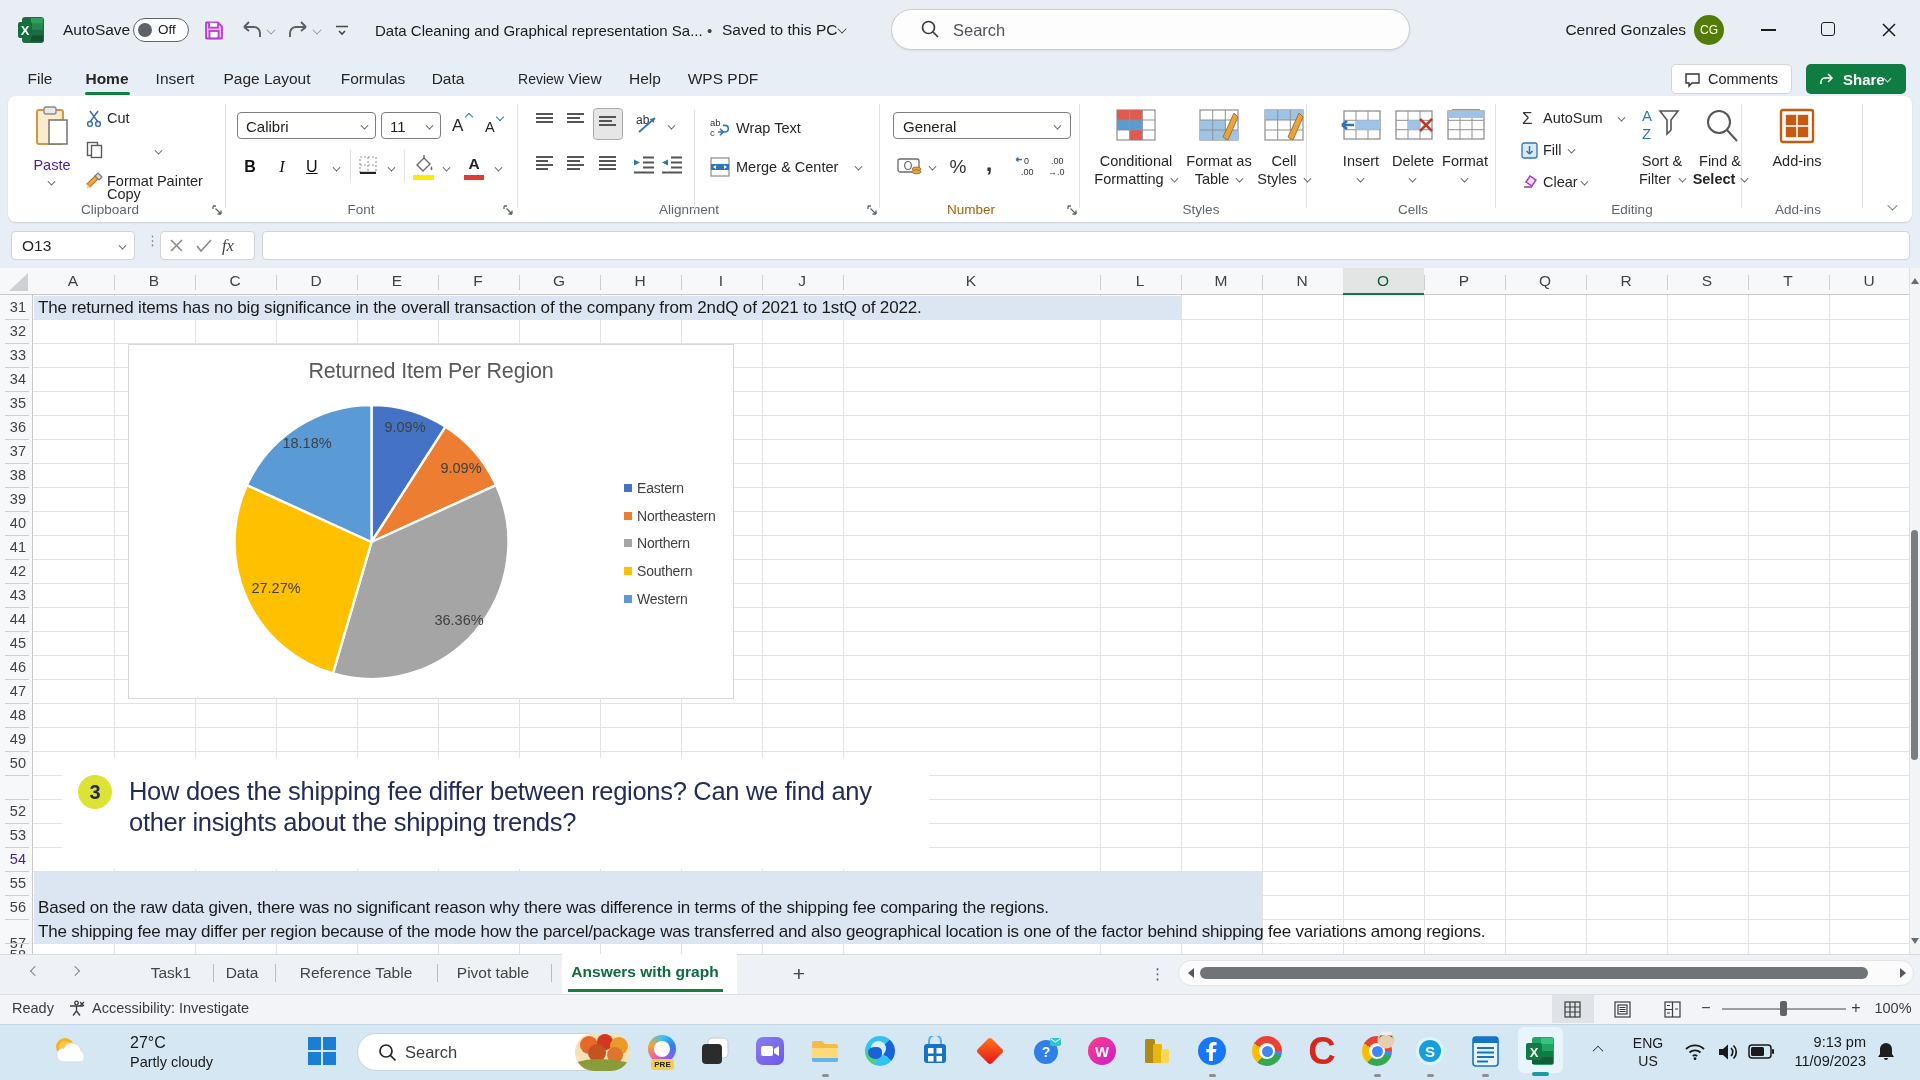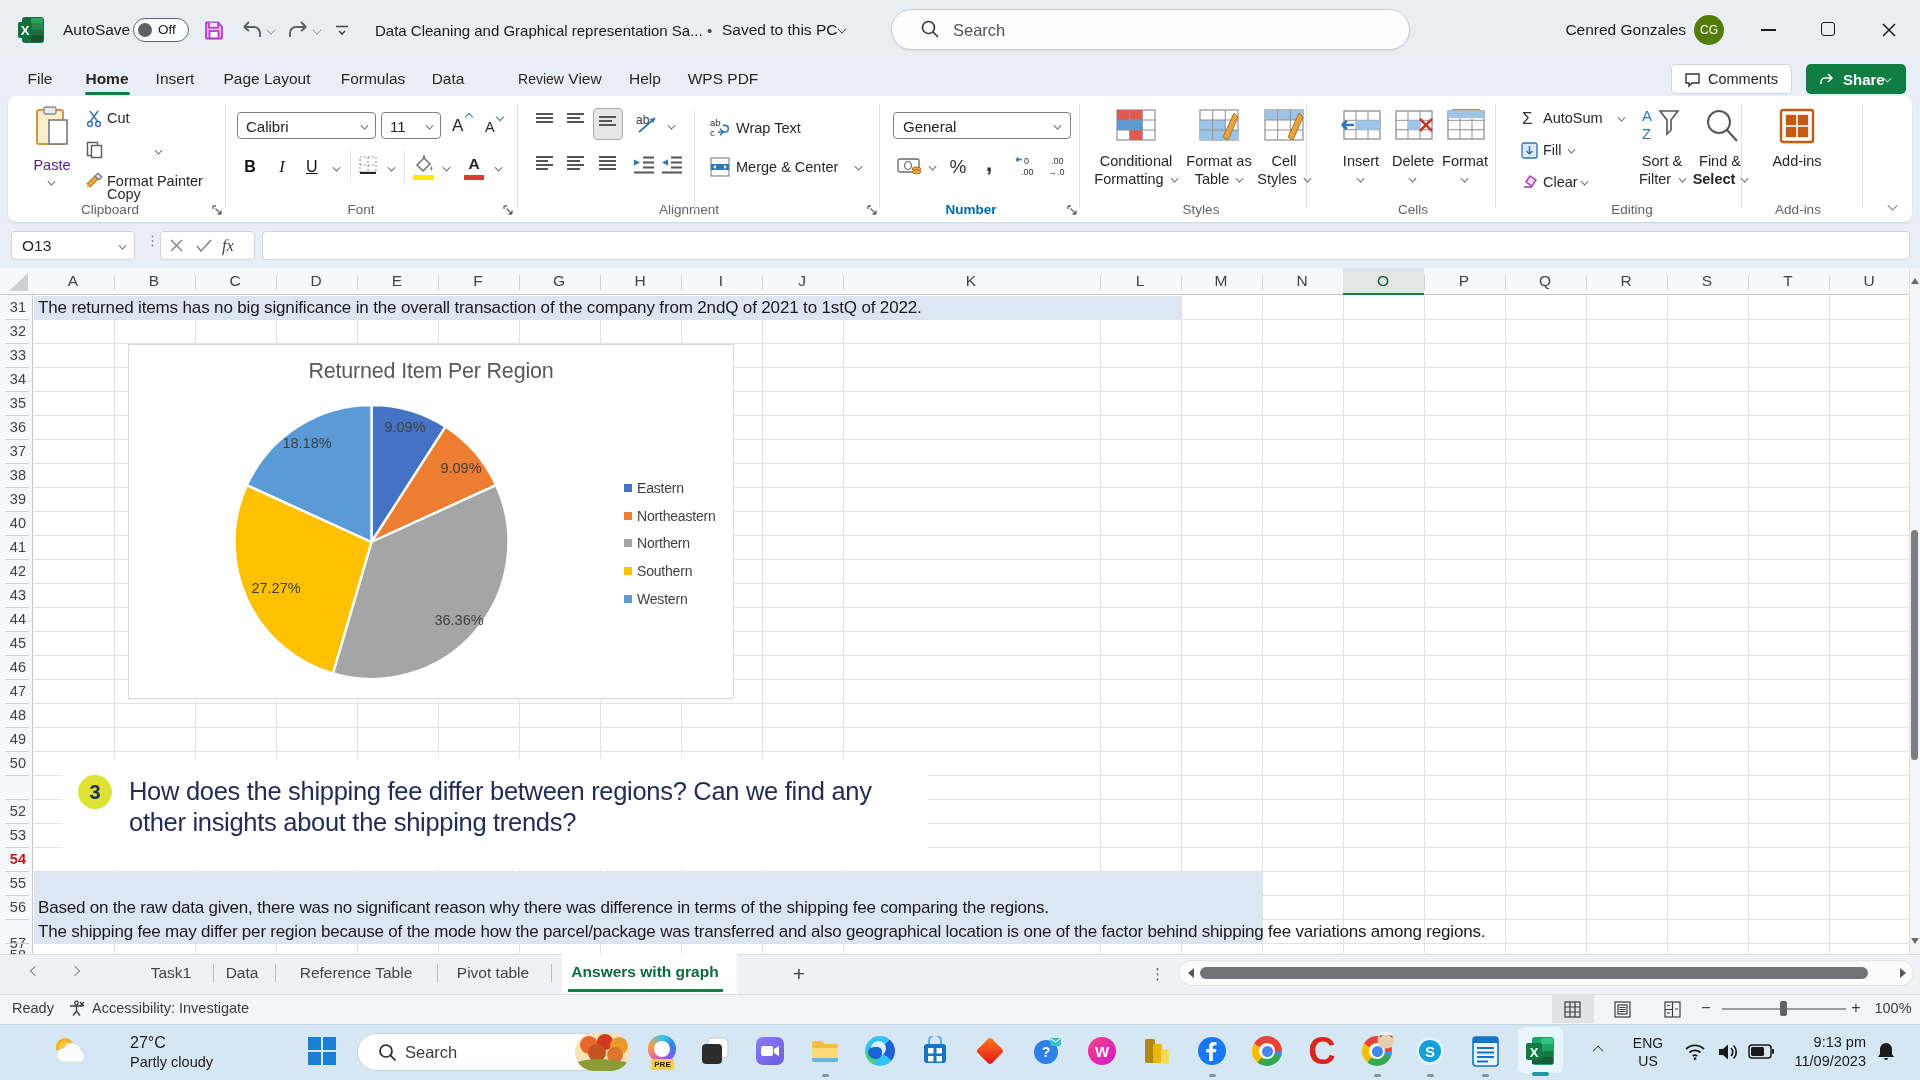--- a/index.html
+++ b/index.html
@@ -81,21 +81,21 @@
 <div style="position:absolute;left:517px;top:104px;width:1px;height:104px;background:#e3e3e3;"></div>
 <div style="position:absolute;left:879px;top:104px;width:1px;height:104px;background:#e3e3e3;"></div>
 <div style="position:absolute;left:1079px;top:104px;width:1px;height:104px;background:#e3e3e3;"></div>
 <div style="position:absolute;left:1306px;top:104px;width:1px;height:104px;background:#e3e3e3;"></div>
 <div style="position:absolute;left:1495px;top:104px;width:1px;height:104px;background:#e3e3e3;"></div>
 <div style="position:absolute;left:1741px;top:104px;width:1px;height:104px;background:#e3e3e3;"></div>
 <div style="position:absolute;left:1862px;top:104px;width:1px;height:104px;background:#e3e3e3;"></div>
 <div style="position:absolute;left:110px;top:210px;transform:translate(-50%,-50%);font-family:Liberation Sans, sans-serif;font-size:13.5px;color:#5f6368;font-weight:400;letter-spacing:0px;white-space:nowrap;line-height:1;">Clipboard</div>
 <div style="position:absolute;left:361px;top:210px;transform:translate(-50%,-50%);font-family:Liberation Sans, sans-serif;font-size:13.5px;color:#5f6368;font-weight:400;letter-spacing:0px;white-space:nowrap;line-height:1;">Font</div>
 <div style="position:absolute;left:689px;top:210px;transform:translate(-50%,-50%);font-family:Liberation Sans, sans-serif;font-size:13.5px;color:#5f6368;font-weight:400;letter-spacing:0px;white-space:nowrap;line-height:1;">Alignment</div>
-<div style="position:absolute;left:971px;top:210px;transform:translate(-50%,-50%);font-family:Liberation Sans, sans-serif;font-size:13.5px;color:#0369a1;font-weight:700;letter-spacing:0px;white-space:nowrap;line-height:1;">Number</div>
+<div style="position:absolute;left:971px;top:210px;transform:translate(-50%,-50%);font-family:Liberation Sans, sans-serif;font-size:13.5px;color:#a16207;font-weight:400;letter-spacing:0px;white-space:nowrap;line-height:1;">Number</div>
 <div style="position:absolute;left:1201px;top:210px;transform:translate(-50%,-50%);font-family:Liberation Sans, sans-serif;font-size:13.5px;color:#5f6368;font-weight:400;letter-spacing:0px;white-space:nowrap;line-height:1;">Styles</div>
 <div style="position:absolute;left:1413px;top:210px;transform:translate(-50%,-50%);font-family:Liberation Sans, sans-serif;font-size:13.5px;color:#5f6368;font-weight:400;letter-spacing:0px;white-space:nowrap;line-height:1;">Cells</div>
 <div style="position:absolute;left:1632px;top:210px;transform:translate(-50%,-50%);font-family:Liberation Sans, sans-serif;font-size:13.5px;color:#5f6368;font-weight:400;letter-spacing:0px;white-space:nowrap;line-height:1;">Editing</div>
 <div style="position:absolute;left:1798px;top:210px;transform:translate(-50%,-50%);font-family:Liberation Sans, sans-serif;font-size:13.5px;color:#5f6368;font-weight:400;letter-spacing:0px;white-space:nowrap;line-height:1;">Add-ins</div>
 <svg class="abs" style="left:211px;top:204px" width="12" height="12" viewBox="0 0 12 12" fill="none" stroke="#5f6368" stroke-width="1.3">
 <path d="M2 2 v3 M2 2 h3 M4.5 4.5 L10 10 M10 10 v-3.5 M10 10 h-3.5"></path>
     </svg>
 <svg class="abs" style="left:502px;top:204px" width="12" height="12" viewBox="0 0 12 12" fill="none" stroke="#5f6368" stroke-width="1.3">
 <path d="M2 2 v3 M2 2 h3 M4.5 4.5 L10 10 M10 10 v-3.5 M10 10 h-3.5"></path>
     </svg>
@@ -504,21 +504,21 @@
 <div style="position:absolute;right:1894px;top:739px;transform:translateY(-50%);font-family:Liberation Sans, sans-serif;font-size:14.5px;color:#3f4347;font-weight:400;letter-spacing:0px;white-space:nowrap;line-height:1;">49</div>
 <div style="position:absolute;left:5px;top:751px;width:24px;height:1px;background:#cfcfcf;"></div>
 <div style="position:absolute;right:1894px;top:763px;transform:translateY(-50%);font-family:Liberation Sans, sans-serif;font-size:14.5px;color:#3f4347;font-weight:400;letter-spacing:0px;white-space:nowrap;line-height:1;">50</div>
 <div style="position:absolute;left:5px;top:775px;width:24px;height:1px;background:#cfcfcf;"></div>
 <div style="position:absolute;right:1806px;top:787px;transform:translateY(-50%);font-family:Liberation Sans, sans-serif;font-size:14.5px;color:#3f4347;font-weight:400;letter-spacing:0px;white-space:nowrap;line-height:1;text-decoration:underline;">51</div>
 <div style="position:absolute;left:5px;top:799px;width:24px;height:1px;background:#cfcfcf;"></div>
 <div style="position:absolute;right:1894px;top:811px;transform:translateY(-50%);font-family:Liberation Sans, sans-serif;font-size:14.5px;color:#3f4347;font-weight:400;letter-spacing:0px;white-space:nowrap;line-height:1;">52</div>
 <div style="position:absolute;left:5px;top:823px;width:24px;height:1px;background:#cfcfcf;"></div>
 <div style="position:absolute;right:1894px;top:835px;transform:translateY(-50%);font-family:Liberation Sans, sans-serif;font-size:14.5px;color:#3f4347;font-weight:400;letter-spacing:0px;white-space:nowrap;line-height:1;">53</div>
 <div style="position:absolute;left:5px;top:847px;width:24px;height:1px;background:#cfcfcf;"></div>
-<div style="position:absolute;right:1894px;top:859px;transform:translateY(-50%);font-family:Liberation Sans, sans-serif;font-size:14.5px;color:#b91c1c;font-weight:700;letter-spacing:0px;white-space:nowrap;line-height:1;">54</div>
+<div style="position:absolute;right:1894px;top:859px;transform:translateY(-50%);font-family:Liberation Sans, sans-serif;font-size:14.5px;color:#4c1d95;font-weight:400;letter-spacing:0px;white-space:nowrap;line-height:1;">54</div>
 <div style="position:absolute;left:5px;top:871px;width:24px;height:1px;background:#cfcfcf;"></div>
 <div style="position:absolute;right:1894px;top:883px;transform:translateY(-50%);font-family:Liberation Sans, sans-serif;font-size:14.5px;color:#3f4347;font-weight:400;letter-spacing:0px;white-space:nowrap;line-height:1;">55</div>
 <div style="position:absolute;left:5px;top:895px;width:24px;height:1px;background:#cfcfcf;"></div>
 <div style="position:absolute;right:1894px;top:907px;transform:translateY(-50%);font-family:Liberation Sans, sans-serif;font-size:14.5px;color:#3f4347;font-weight:400;letter-spacing:0px;white-space:nowrap;line-height:1;">56</div>
 <div style="position:absolute;left:5px;top:919px;width:24px;height:1px;background:#cfcfcf;"></div>
 <div style="position:absolute;right:1894px;top:931px;transform:translateY(-50%);font-family:Liberation Sans, sans-serif;font-size:14.5px;color:#3f4347;font-weight:400;letter-spacing:0px;white-space:nowrap;line-height:1;margin-top:12px;">57</div>
 <div style="position:absolute;left:5px;top:943px;width:24px;height:1px;background:#cfcfcf;"></div>
 <div style="position:absolute;right:1894px;top:955px;transform:translateY(-50%);font-family:Liberation Sans, sans-serif;font-size:14.5px;color:#3f4347;font-weight:400;letter-spacing:0px;white-space:nowrap;line-height:1;">58</div>
 <div style="position:absolute;left:5px;top:967px;width:24px;height:1px;background:#cfcfcf;"></div>
 <div style="position:absolute;left:34px;top:296px;width:1147px;height:23px;background:#dbe6f2;"></div>

